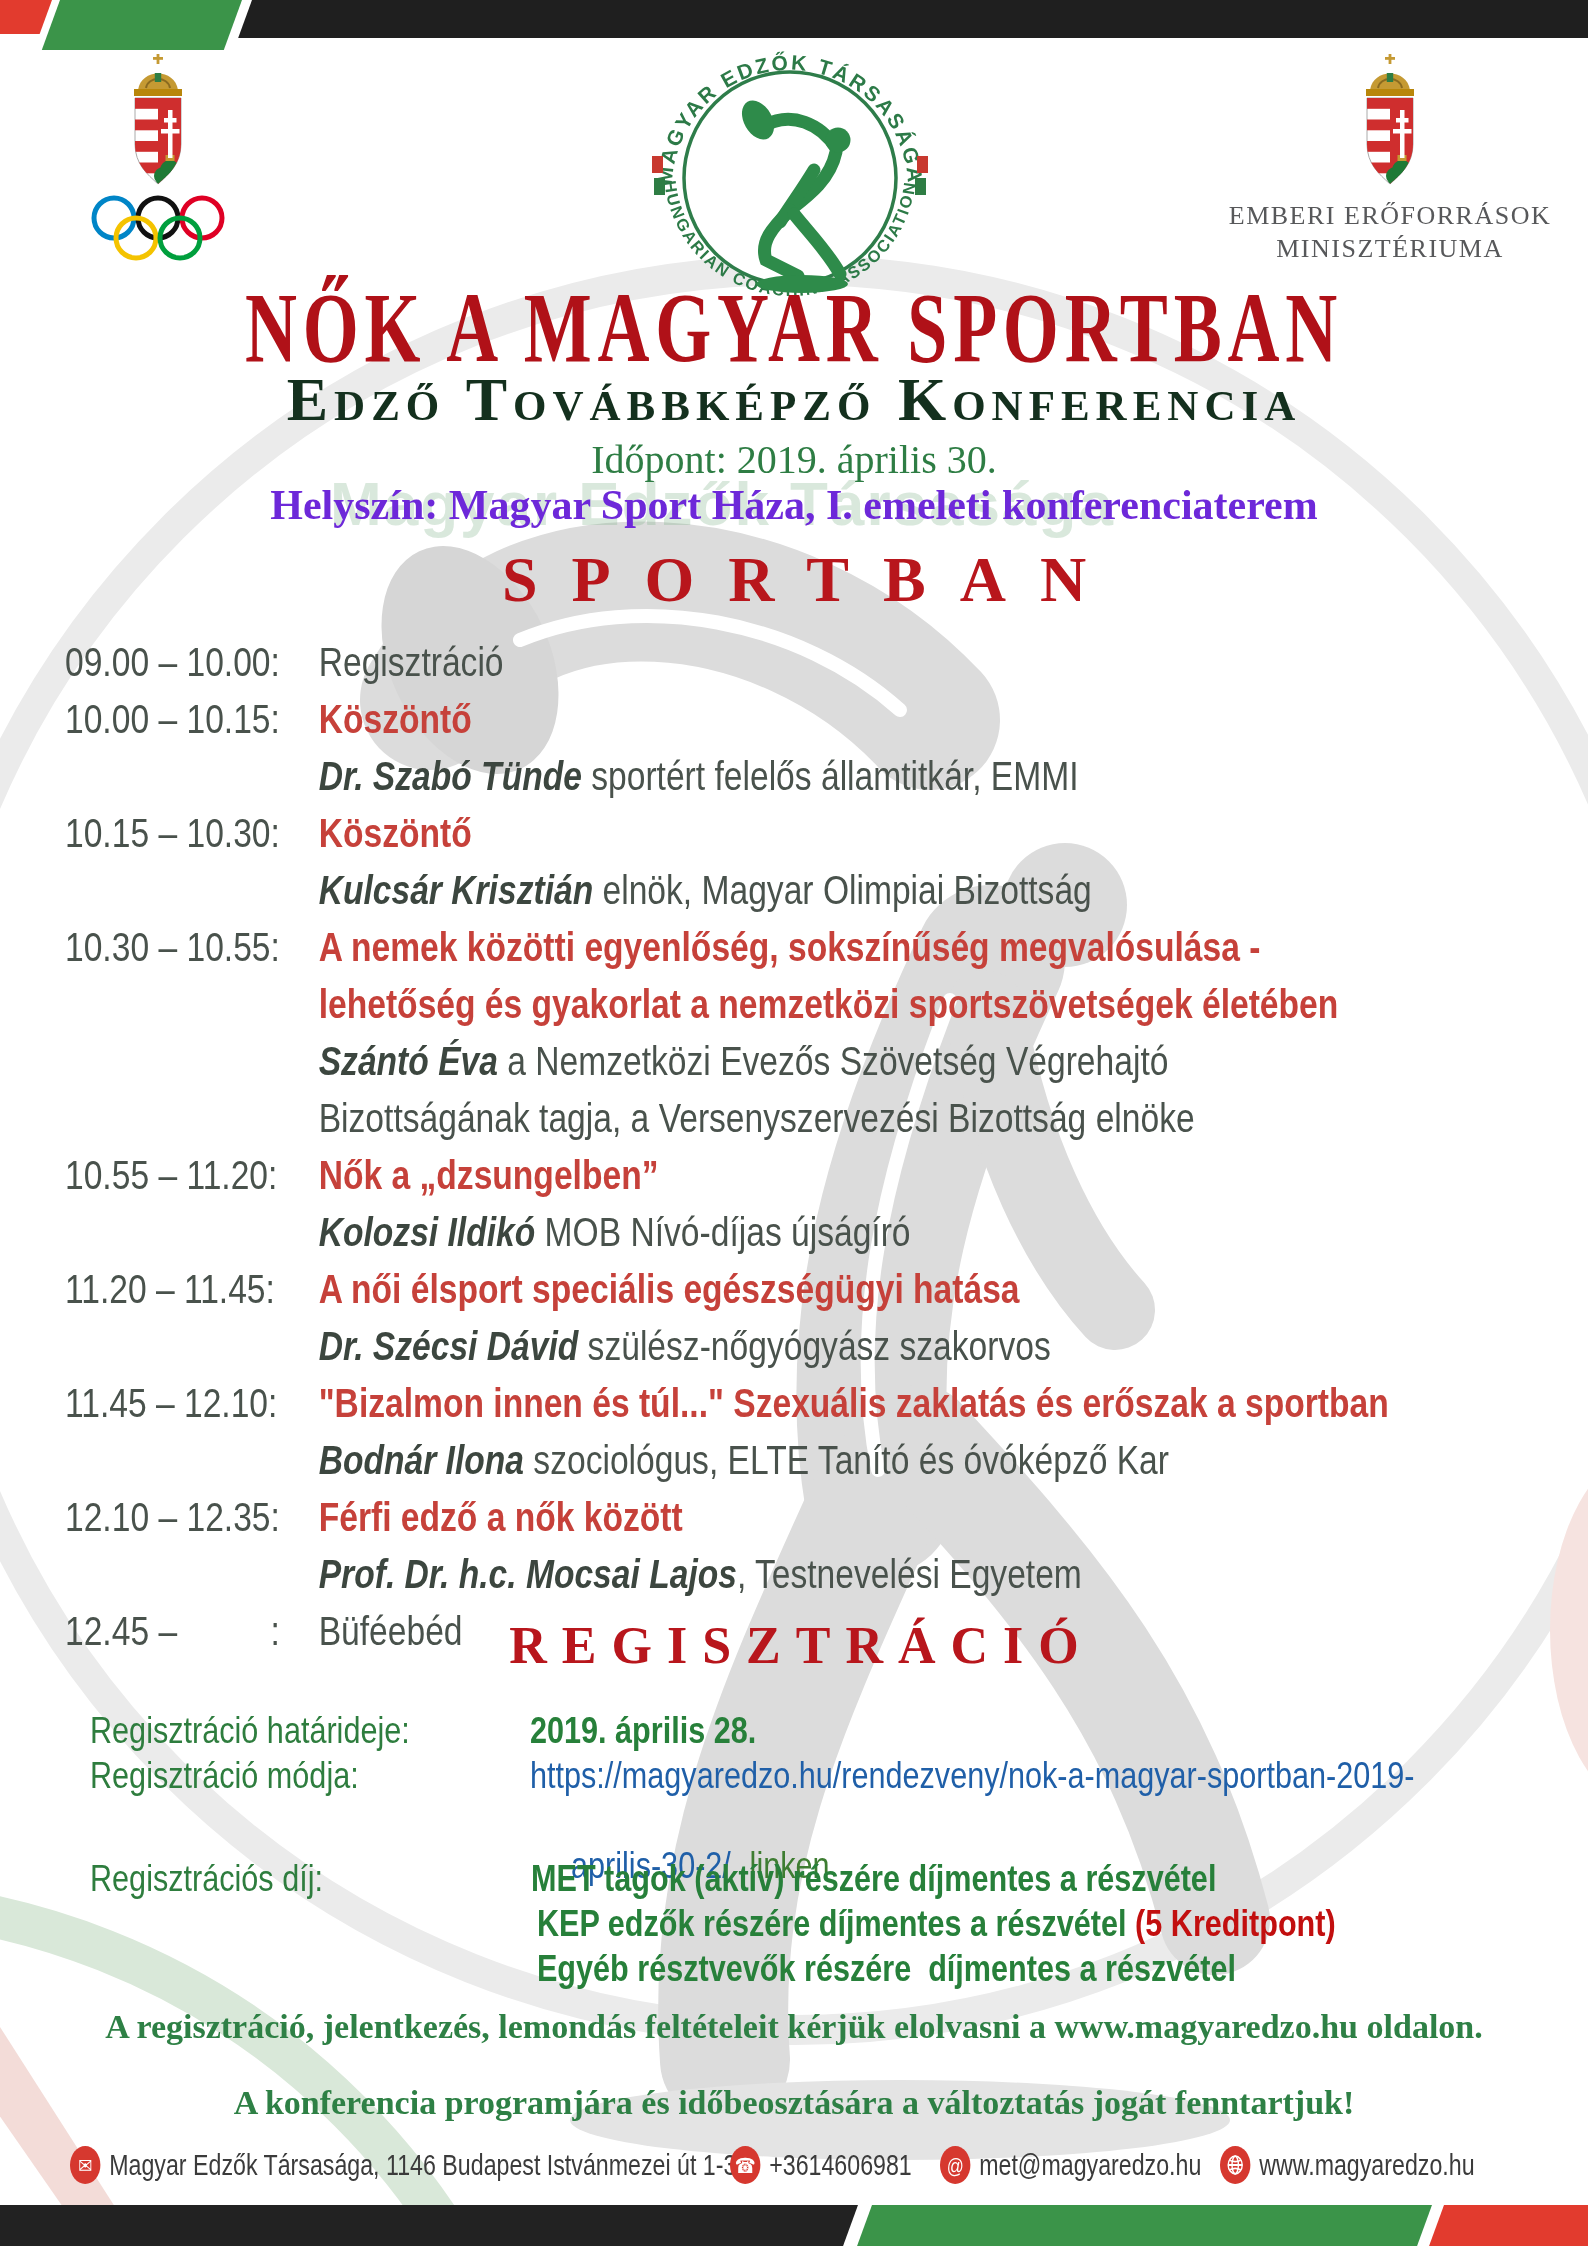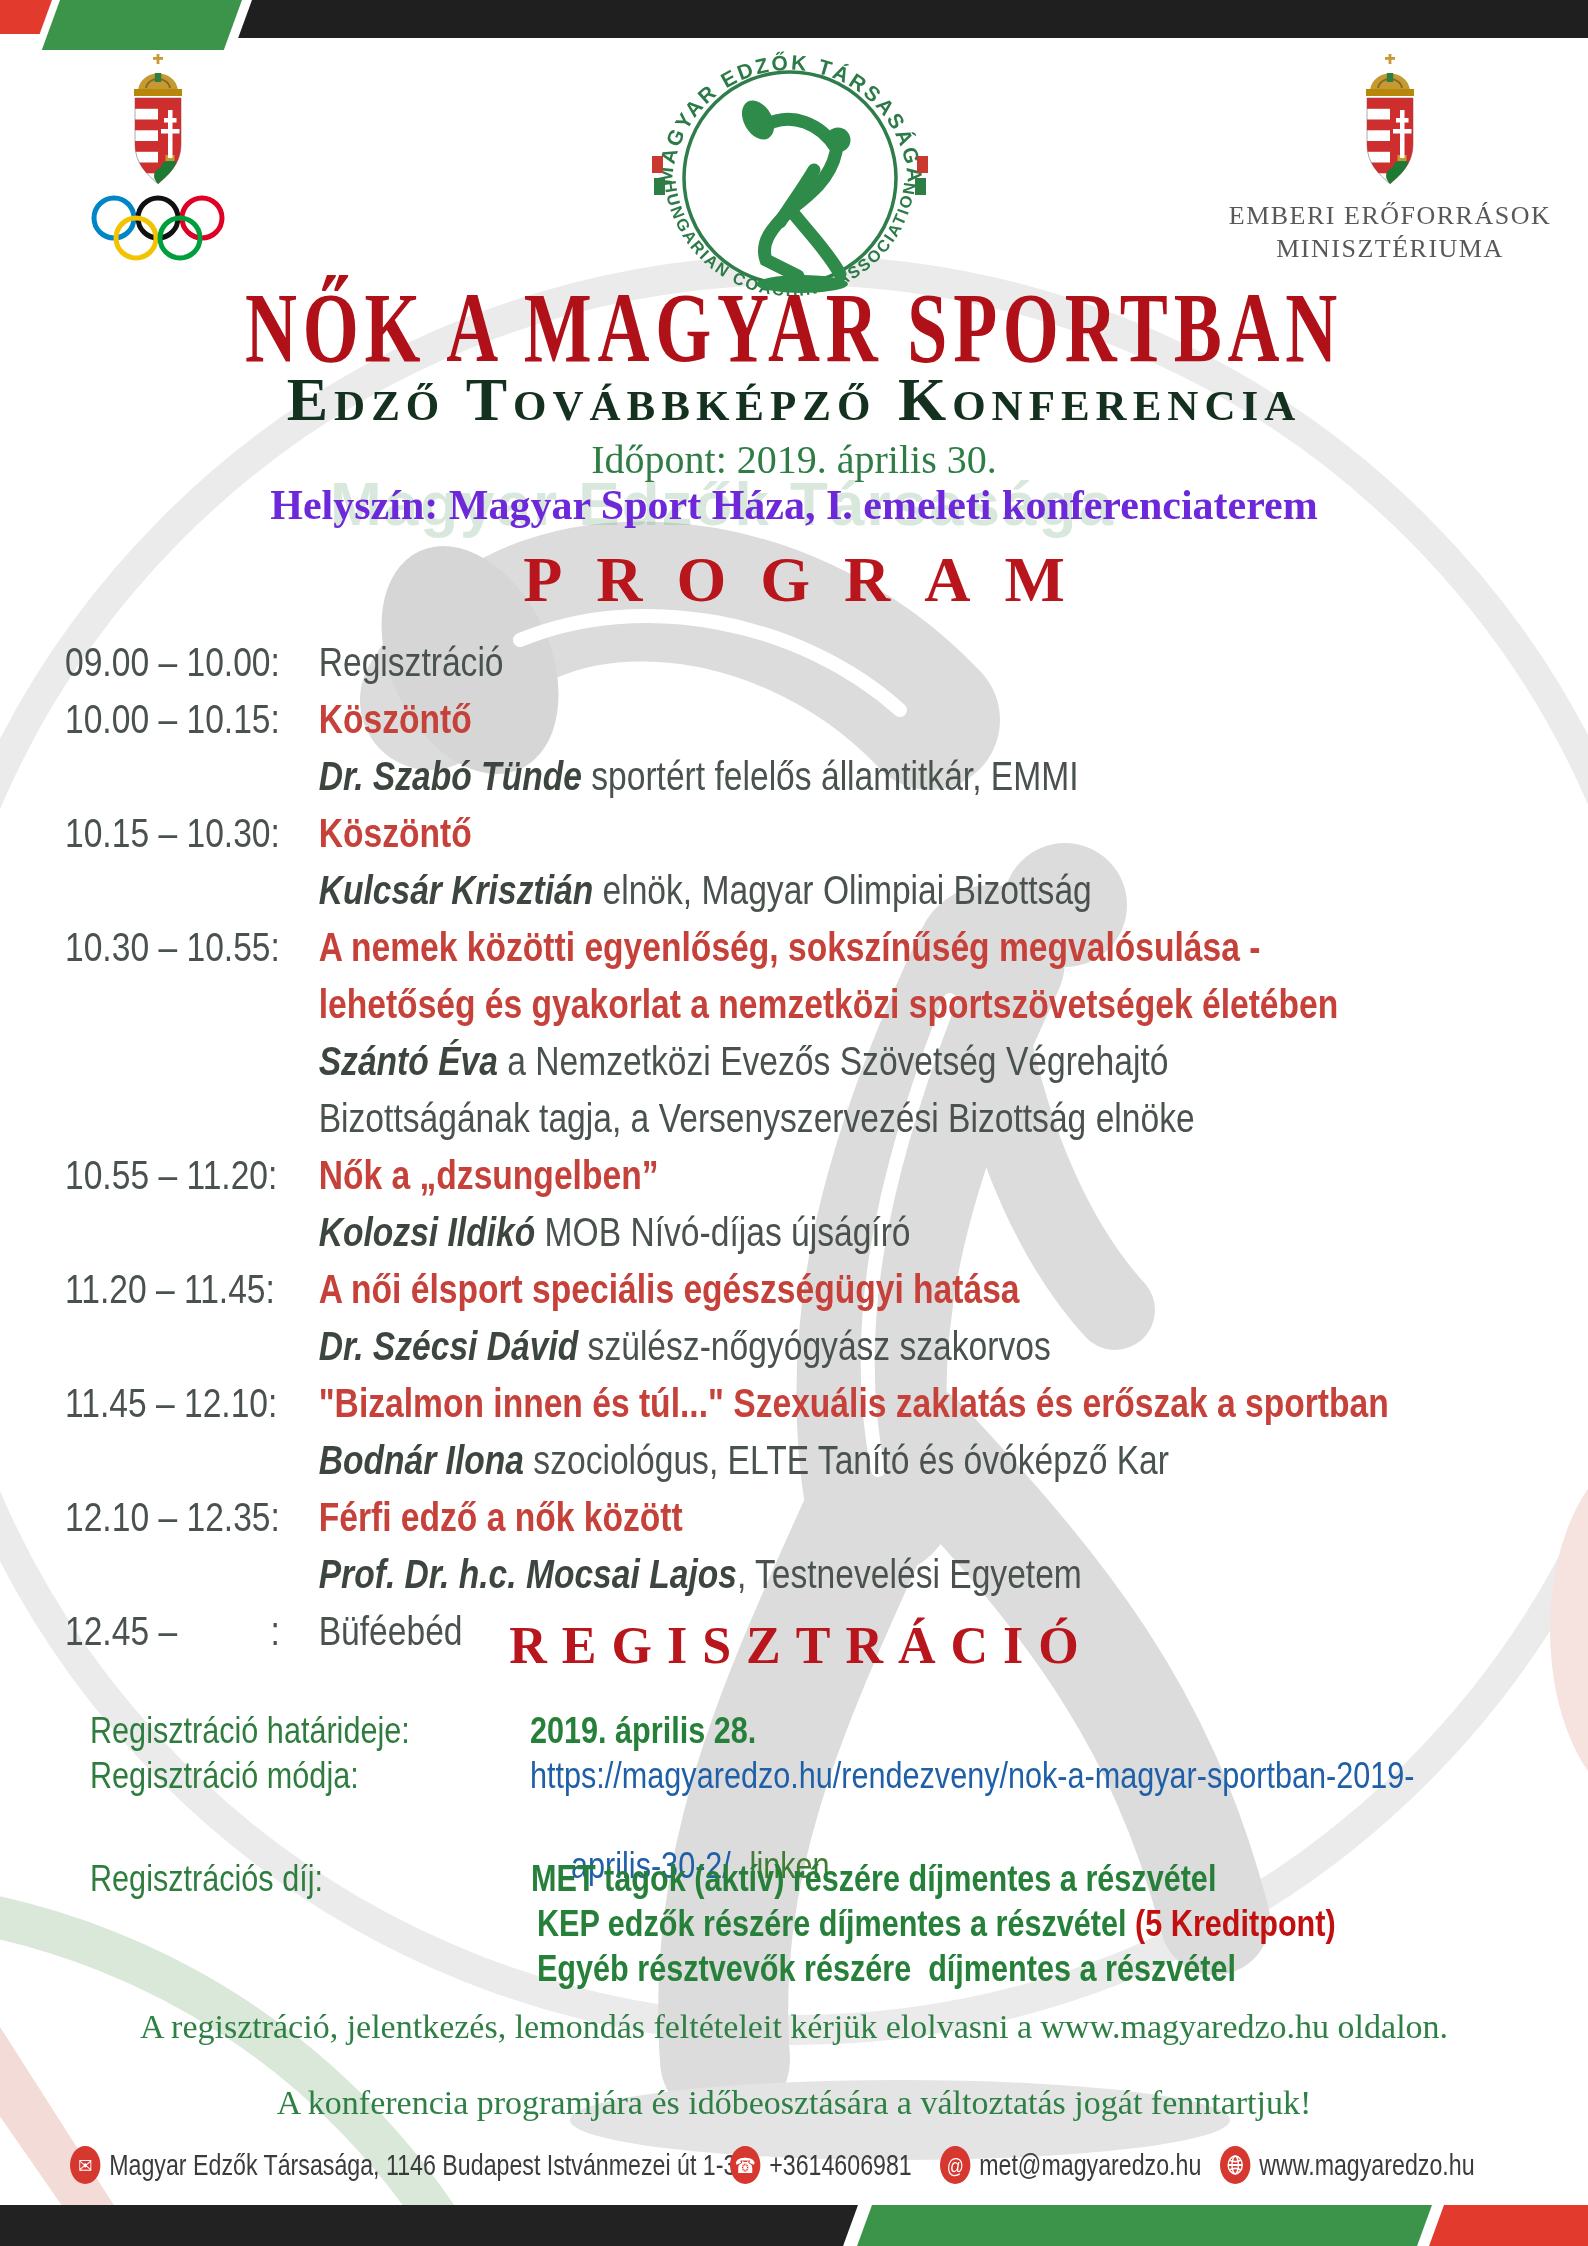--- a/index.html
+++ b/index.html
@@ -46,21 +46,21 @@
              transform:scaleX(0.85);transform-origin:0 0;line-height:45px;}
   .reg-valblock{position:absolute;font-size:36px;font-weight:700;white-space:pre;
                 transform:scaleX(0.85);transform-origin:0 0;line-height:45px;}
   .green-val{color:#27803a;}
   .link-blue{color:#1f5fa8;font-weight:400;}
   .linken{color:#3e7d32;font-weight:400;margin-left:22px;}
   .kredit{color:#c20f0f;}
   .fee-indent{padding-left:7px;}
   
   .note{position:absolute;left:0;width:1588px;text-align:center;font-family:"Liberation Serif",serif;
-        font-size:34px;font-weight:400;color:#2e8045;line-height:38px;white-space:nowrap;}
+        font-size:34px;font-weight:700;color:#2e8045;line-height:38px;white-space:nowrap;}
   
   .f-item{position:absolute;top:2146px;display:flex;align-items:center;gap:11px;
           transform:scaleX(0.8);transform-origin:0 0;white-space:nowrap;}
   .f-icon{flex:0 0 38px;width:38px;height:38px;border-radius:50%;background:#d6382f;color:#fff;
           display:flex;align-items:center;justify-content:center;font-size:21px;line-height:1;}
   .f-text{font-size:29px;color:#3b3b3b;}
 </style>
 </head>
 <body>
 
@@ -167,21 +167,21 @@
   <svg class="logo logo-right" width="330" height="220" viewBox="0 0 330 220" xmlns="http://www.w3.org/2000/svg">
     <use href="#hu-arms" x="115" y="0" width="100" height="140"></use>
     <text x="165" y="172" text-anchor="middle" font-family="Liberation Serif, serif" font-size="26" letter-spacing="1.5" fill="#57585a">EMBERI ERŐFORRÁSOK</text>
     <text x="165" y="205" text-anchor="middle" font-family="Liberation Serif, serif" font-size="26" letter-spacing="1.5" fill="#57585a">MINISZTÉRIUMA</text>
   </svg>
 
   <div class="center-line serif title">NŐK A MAGYAR SPORTBAN</div>
   <div class="center-line serif subtitle">Edző Továbbképző Konferencia</div>
   <div class="center-line serif dateline">Időpont: 2019. április 30.</div>
   <div class="center-line serif venueline">Helyszín: Magyar Sport Háza, I. emeleti konferenciaterem</div>
-  <div class="center-line serif program-h">PROGRAM</div>
+  <div class="center-line serif program-h">SPORTBAN</div>
 
   <div class="schedule">
       <div class="sched-line"><span class="time">09.00 – 10.00:</span><span class="seg-plain">Regisztráció</span></div>
       <div class="sched-line"><span class="time">10.00 – 10.15:</span><span class="seg-red">Köszöntő</span></div>
       <div class="sched-line"><span class="time"></span><span class="seg-name">Dr. Szabó Tünde</span><span class="seg-plain"> sportért felelős államtitkár, EMMI</span></div>
       <div class="sched-line"><span class="time">10.15 – 10.30:</span><span class="seg-red">Köszöntő</span></div>
       <div class="sched-line"><span class="time"></span><span class="seg-name">Kulcsár Krisztián</span><span class="seg-plain"> elnök, Magyar Olimpiai Bizottság</span></div>
       <div class="sched-line"><span class="time">10.30 – 10.55:</span><span class="seg-red">A nemek közötti egyenlőség, sokszínűség megvalósulása -</span></div>
       <div class="sched-line"><span class="time"></span><span class="seg-red">lehetőség és gyakorlat a nemzetközi sportszövetségek életében</span></div>
       <div class="sched-line"><span class="time"></span><span class="seg-name">Szántó Éva</span><span class="seg-plain"> a Nemzetközi Evezős Szövetség Végrehajtó</span></div>

